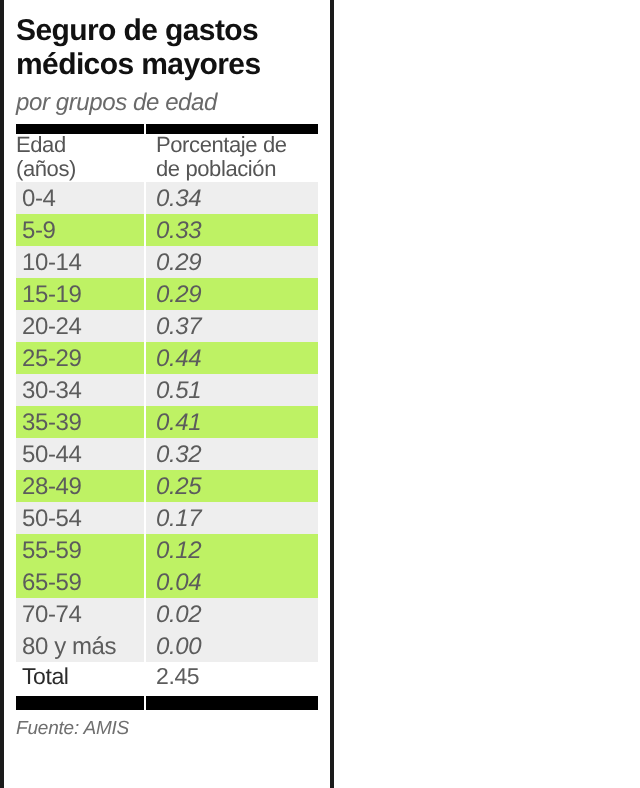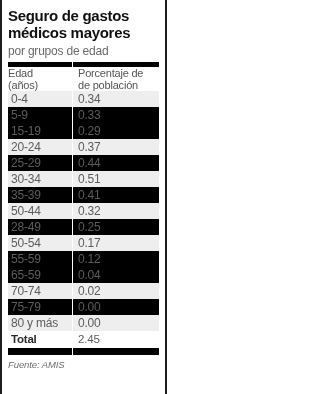--- a/index.html
+++ b/index.html
@@ -35,20 +35,21 @@
     letter-spacing: -0.3px;
   }
 
   .subtitle {
     margin: 0;
     padding-top: 3px;
     font-size: 12px;
     line-height: 14px;
     color: #6a6a6a;
     letter-spacing: -0.2px;
+    font-style: italic;
   }
 
   .rule-top {
     margin-top: 4px;
     height: 5px;
     background: #000000;
   }
 
   .rule-bottom {
     margin-top: 1px;
@@ -83,31 +84,31 @@
   .hdr td.val-cell { padding-left: 10px; }
 
   tr.row td {
     font-size: 12px;
     line-height: 15px;
     height: 15px;
     color: #5c5c5c;
     padding: 1px 0 0 3px;
     letter-spacing: -0.2px;
   }
-  tr.row td.val-cell { padding-left: 10px; }
+  tr.row td.val-cell { padding-left: 10px; font-style: italic; }
 
   tr.row.alt td { background: #eeeeee; }
-  tr.row.plain td { background: #000000; }
+  tr.row.plain td { background: #bef264; }
 
   tr.total-row td {
     font-size: 11.5px;
     line-height: 15px;
     height: 15px;
     color: #2b2b2b;
-    font-weight: bold;
+    font-weight: normal;
     padding: 1px 0 0 3px;
     background: #ffffff;
     letter-spacing: -0.2px;
   }
   tr.total-row td.val-cell {
     padding-left: 10px;
     font-weight: normal;
     color: #5c5c5c;
   }
 
@@ -161,20 +162,24 @@
       </tr>
 
       <tr class="row alt">
         <td>0-4</td>
         <td class="val-cell">0.34</td>
       </tr>
       <tr class="row plain">
         <td>5-9</td>
         <td class="val-cell">0.33</td>
       </tr>
+      <tr class="row alt">
+        <td>10-14</td>
+        <td class="val-cell">0.29</td>
+      </tr>
       <tr class="row plain">
         <td>15-19</td>
         <td class="val-cell">0.29</td>
       </tr>
       <tr class="row alt">
         <td>20-24</td>
         <td class="val-cell">0.37</td>
       </tr>
       <tr class="row plain">
         <td>25-29</td>
@@ -204,24 +209,20 @@
         <td>55-59</td>
         <td class="val-cell">0.12</td>
       </tr>
       <tr class="row plain">
         <td>65-59</td>
         <td class="val-cell">0.04</td>
       </tr>
       <tr class="row alt">
         <td>70-74</td>
         <td class="val-cell">0.02</td>
-      </tr>
-      <tr class="row plain">
-        <td>75-79</td>
-        <td class="val-cell">0.00</td>
       </tr>
       <tr class="row alt">
         <td>80 y más</td>
         <td class="val-cell">0.00</td>
       </tr>
 
       <tr class="total-row">
         <td>Total</td>
         <td class="val-cell">2.45</td>
       </tr>

